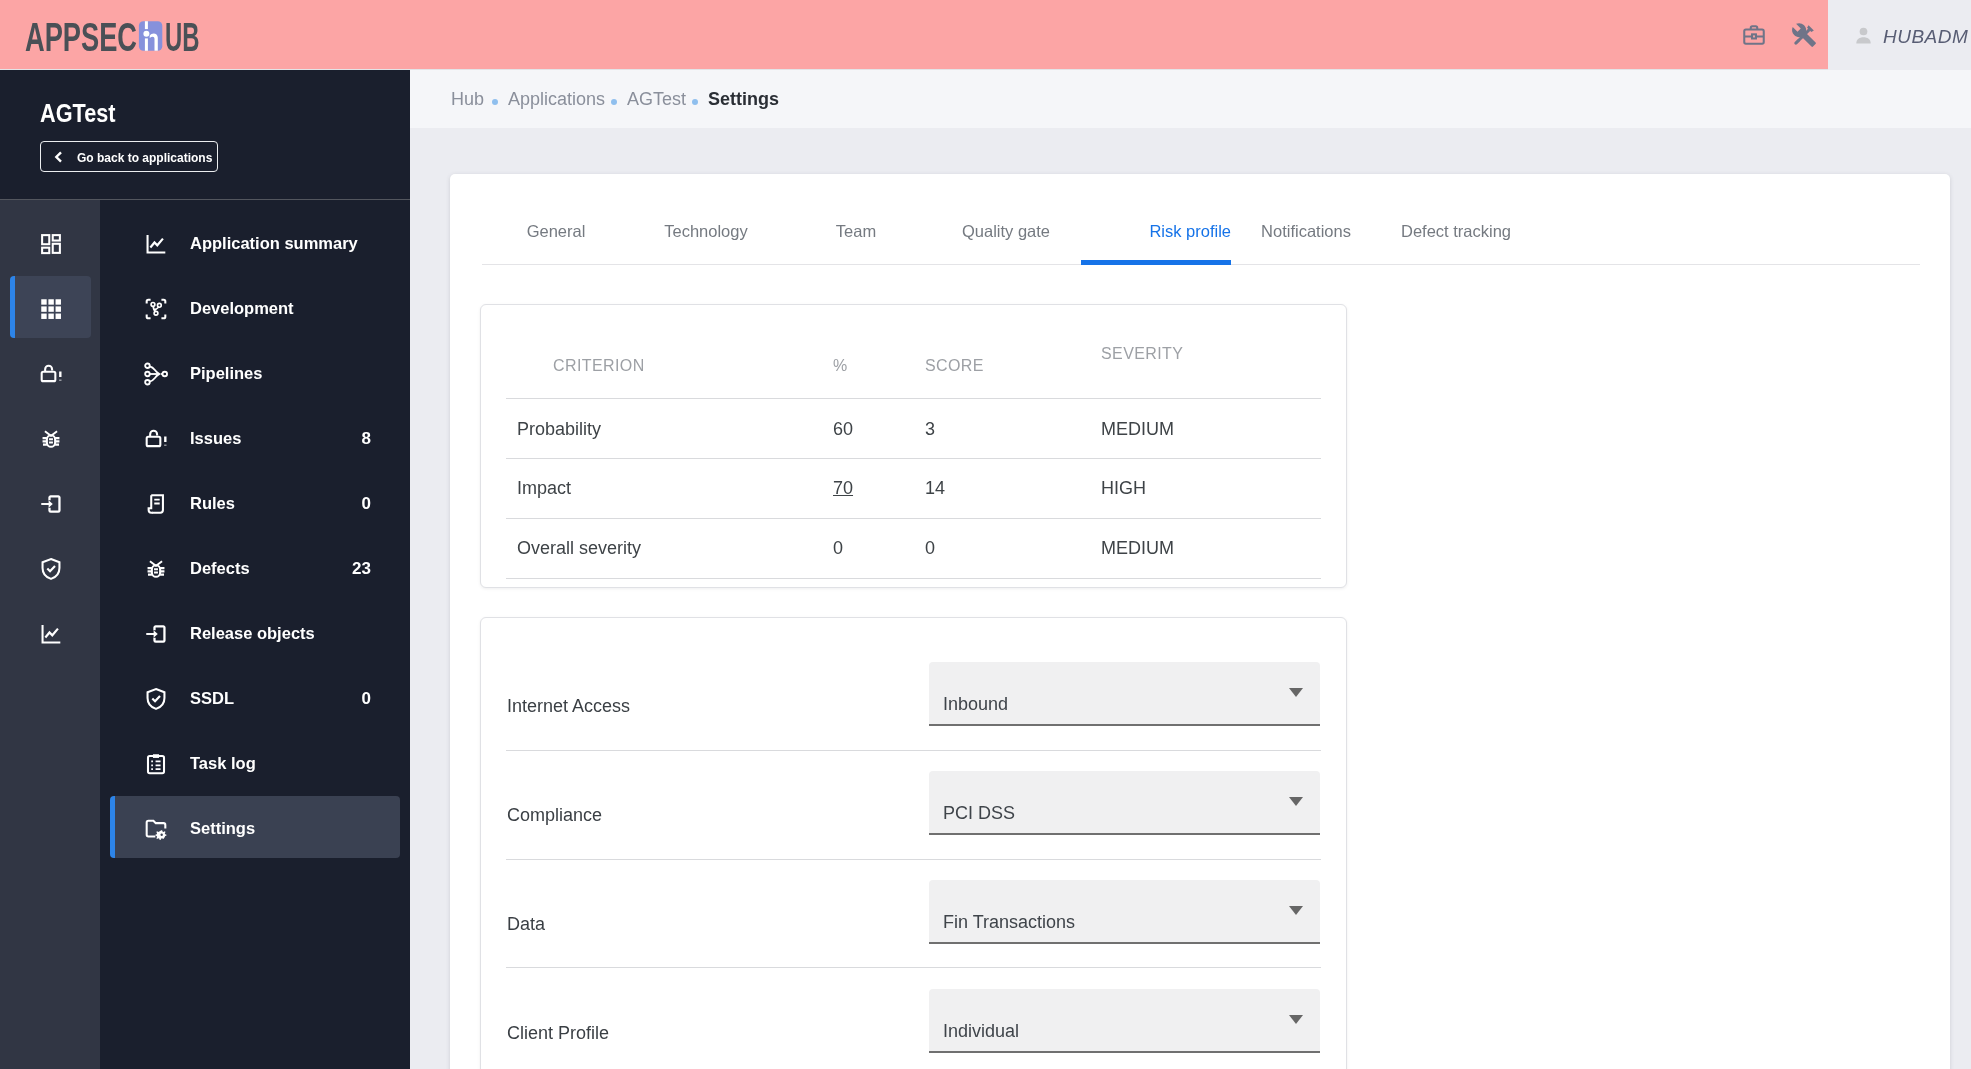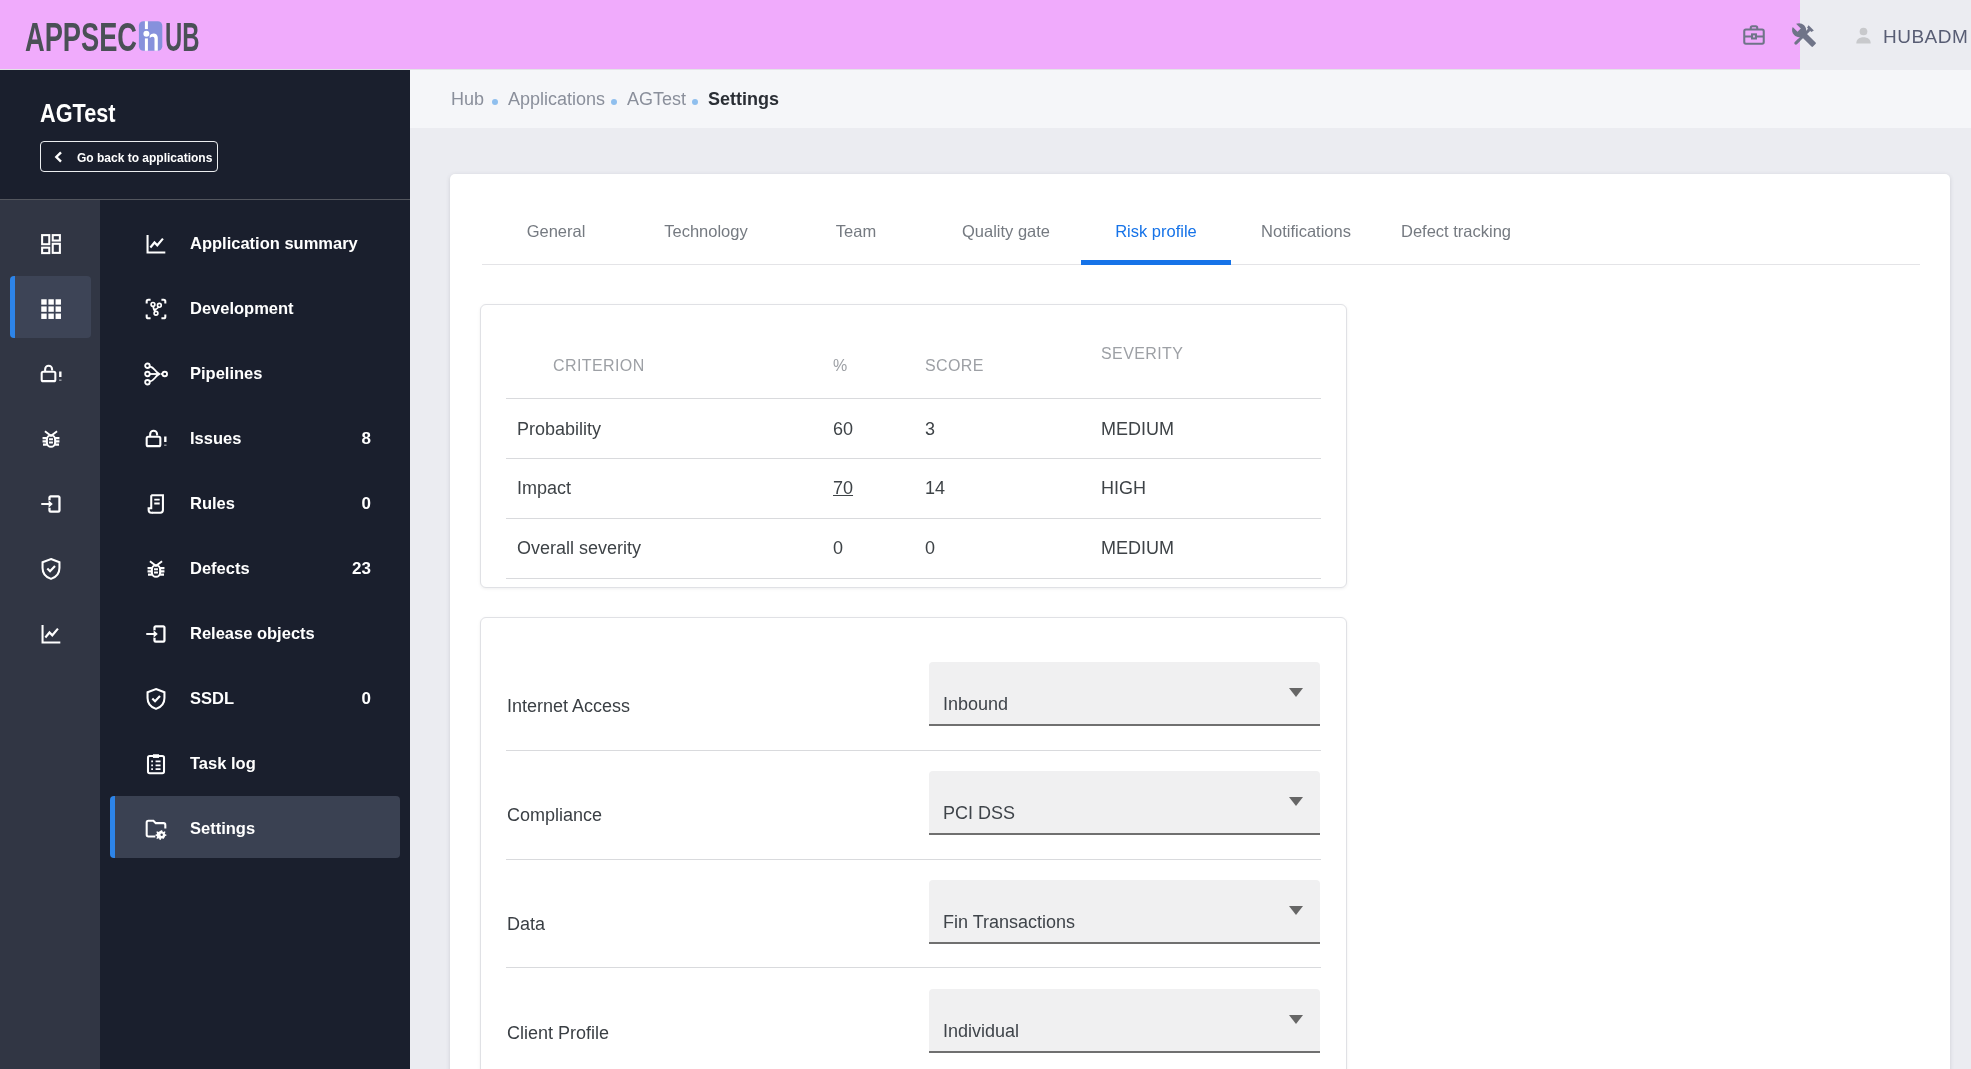--- a/index.html
+++ b/index.html
@@ -1,20 +1,20 @@
 <!DOCTYPE html>
 <html><head>
 <meta charset="utf-8">
 <style>
 * { margin:0; padding:0; box-sizing:border-box; }
 html,body { width:1971px; height:1069px; overflow:hidden; background:#ebecf1; font-family:"Liberation Sans",sans-serif; }
 
 
-#header { position:absolute; left:0; top:0; width:1800px; height:70px; background:#f0abfc; border-bottom:1px solid #e3e4e7; z-index:6; box-sizing:content-box; height:69px; }
-#hubadm { position:absolute; left:1883px; top:26px; font-size:19px; color:#585d74; letter-spacing:0.5px; }
+#header { position:absolute; left:0; top:0; width:1800px; height:70px; background:#fca5a5; border-bottom:1px solid #e3e4e7; z-index:6; box-sizing:content-box; height:69px;padding-left:28px; }
+#hubadm { position:absolute; left:1883px; top:26px; font-size:19px; color:#585d74; letter-spacing:0.5px;font-style:italic; }
 
 
 #crumbstrip { position:absolute; left:410px; top:70px; width:1561px; height:58px; background:#f5f6f9; }
 .crumb { position:absolute; top:89px; font-size:18px; color:#8a8f9b; }
 .crumbdot { position:absolute; top:99px; width:6px; height:6px; border-radius:50%; background:#8fbfee; }
 
 
 #sideTop { position:absolute; left:0; top:70px; width:410px; height:130px; background:#1a1f2d; border-bottom:1px solid #53565e; z-index:5; }
 #agtest { position:absolute; left:40px; top:29px; font-size:25.5px; font-weight:bold; color:#ffffff; transform:scaleX(0.85); transform-origin:left top; }
 #backbtn { position:absolute; left:40px; top:71px; width:178px; height:31px; border:1.5px solid #eceef0; border-radius:4px; color:#ffffff; }
@@ -230,21 +230,21 @@
     </g>
   </svg>
   <div class="menuLabel" style="top:623.5px;">Settings</div>
 </div>
 
 <div id="bigcard">
   <div class="tab" style="left:31px;">General</div>
   <div class="tab" style="left:181px;">Technology</div>
   <div class="tab" style="left:331px;">Team</div>
   <div class="tab" style="left:481px;">Quality gate</div>
-  <div class="tab" style="left:631px; color:#1673e8;">Risk profile</div>
+  <div class="tab" style="left:631px; color:#1673e8;text-align:right;">Risk profile</div>
   <div class="tab" style="left:781px;">Notifications</div>
   <div class="tab" style="left:931px;">Defect tracking</div>
   <div id="tabline"></div>
   <div id="tabblue"></div>
 
   <div id="tcard">
     <div class="th" style="left:36px; top:52px;margin-left:36px;">CRITERION</div>
     <div class="th" style="left:352px; top:52px;">%</div>
     <div class="th" style="left:444px; top:52px;">SCORE</div>
     <div class="th" style="left:620px; top:40px;">SEVERITY</div>

